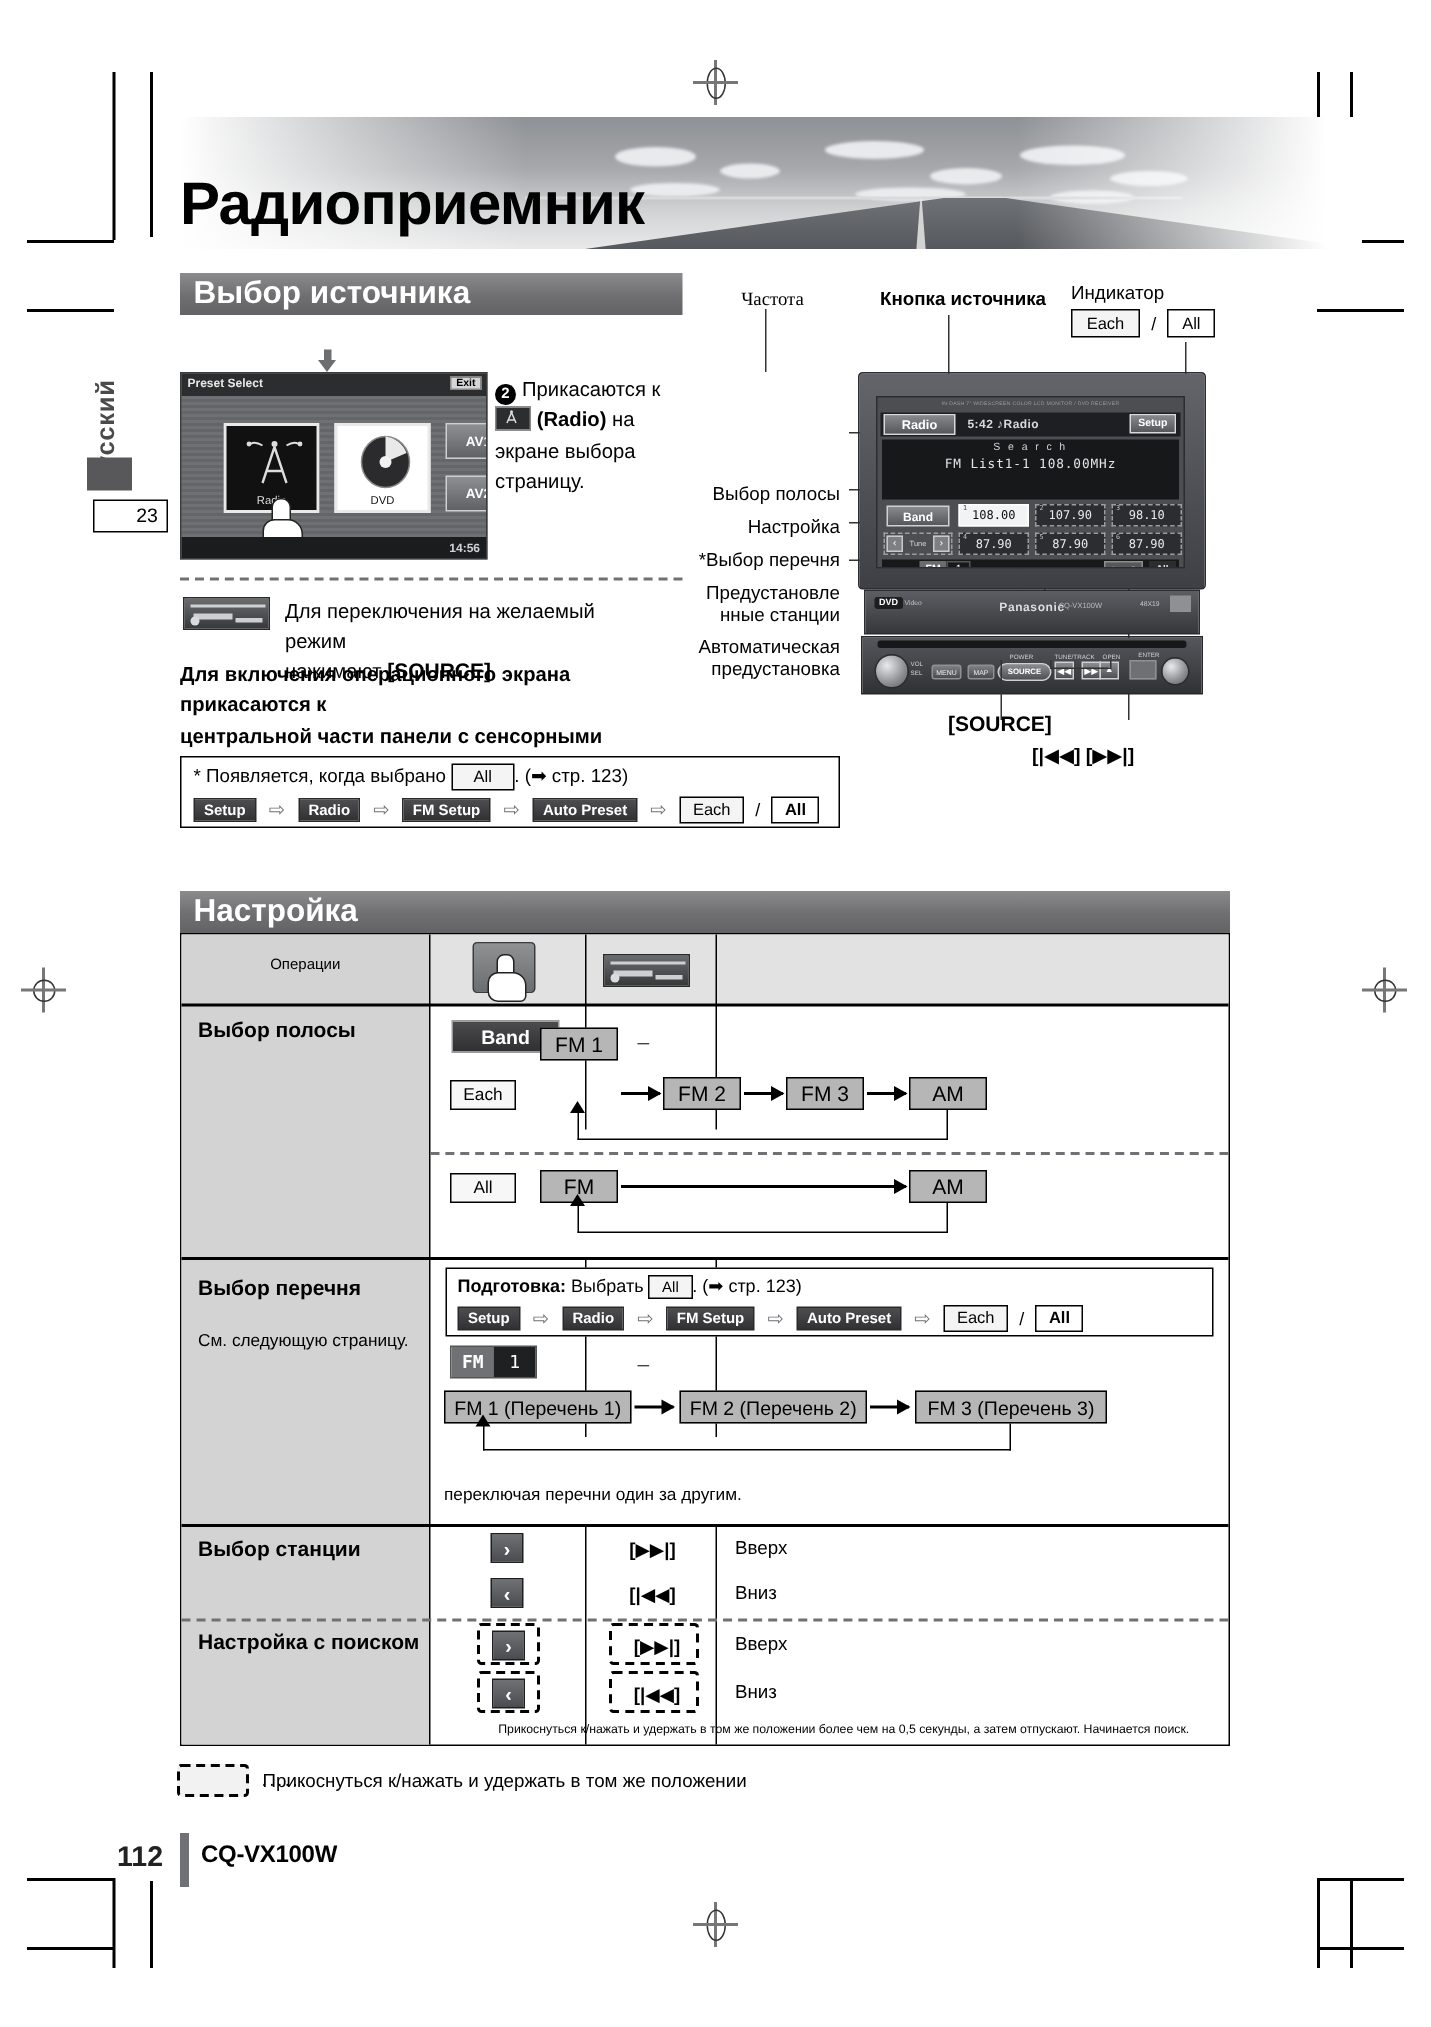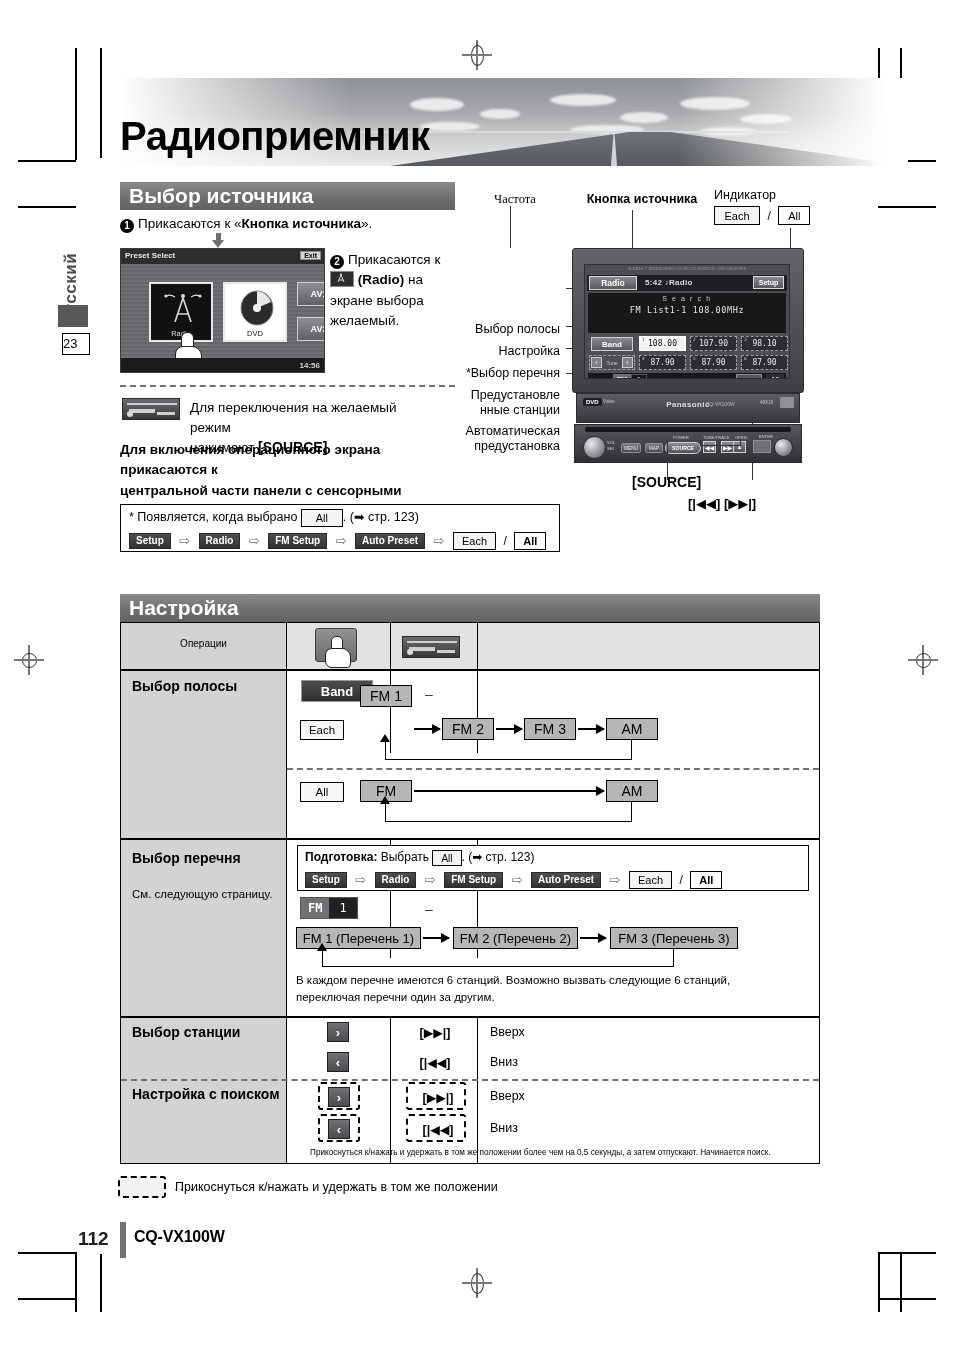--- a/index.html
+++ b/index.html
@@ -37,21 +37,21 @@
 
   h1.title{position:absolute;left:120px;top:116px;margin:0;font-size:40px;font-weight:bold;
     letter-spacing:-0.5px;line-height:1;}
 
   
   .vtab{position:absolute;left:58px;top:232px;width:26px;height:120px;}
   .vtab span{position:absolute;left:-47px;top:47px;width:120px;text-align:center;
     transform:rotate(-90deg);font-size:17px;font-weight:bold;color:#4a4a4a;letter-spacing:.5px;}
   .blackbar{position:absolute;left:58px;top:305px;width:30px;height:22px;background:#58585a;}
   .pagenum23{position:absolute;left:62px;top:333px;width:26px;height:20px;border:1.4px solid #000;
-    font-size:13px;line-height:20px;background:#fff;}
+    font-size:13px;text-align:center;line-height:20px;background:#fff;padding-left:22px;}
 
   
   .sechdr{position:absolute;background:linear-gradient(180deg,#8b8b8d 0%,#6f6f71 55%,#636365 100%);
     color:#fff;font-size:21px;font-weight:bold;display:flex;align-items:center;padding-left:9px;
     box-sizing:border-box;}
 
   .step{position:absolute;font-size:13.5px;}
   .circnum{display:inline-block;width:14px;height:14px;border-radius:50%;background:#000;color:#fff;
     font-size:10px;line-height:14px;text-align:center;font-weight:bold;margin-right:4px;
     vertical-align:-1px;}
@@ -214,21 +214,21 @@
 
   .prep{position:absolute;border:1.3px solid #000;background:#fff;box-sizing:border-box;}
   .smallnote{position:absolute;font-size:11.5px;line-height:1.5;}
 
   .navbtn{position:absolute;width:22px;height:20px;background:linear-gradient(180deg,#6f7175,#4a4c50);
     border:1px solid #1d1e20;box-sizing:border-box;color:#fff;font-size:13px;font-weight:bold;
     display:flex;align-items:center;justify-content:center;}
   .dashwrap{position:absolute;border:2px dashed #000;box-sizing:border-box;border-radius:3px;}
   .keylbl{position:absolute;font-size:12.5px;font-weight:bold;text-align:center;}
   .dirlbl{position:absolute;font-size:12.5px;}
-  .fineprint{position:absolute;font-size:8.2px;}
+  .fineprint{position:absolute;font-size:8.2px;text-align:center;}
 
   .legendbox{position:absolute;left:118px;top:1176px;width:48px;height:22px;border:2px dashed #000;
     background:#f2f2f2;box-sizing:border-box;border-radius:3px;}
   .legendtxt{position:absolute;left:175px;top:1180px;font-size:12.5px;}
   .legenddots{position:absolute;left:174px;top:1182px;font-size:12.5px;letter-spacing:1px;}
 
   .footnum{position:absolute;left:78px;top:1228px;font-size:19px;font-weight:bold;color:#222;}
   .footbar{position:absolute;left:120px;top:1222px;width:6px;height:36px;background:#6f7175;}
   .footmodel{position:absolute;left:134px;top:1228px;font-size:16px;font-weight:bold;letter-spacing:-.2px;}
   .srcKey{position:absolute;font-size:14px;font-weight:bold;}
@@ -294,23 +294,20 @@
   <div class="vtab">
     <span>Русский</span>
   </div>
   <div class="blackbar"></div>
   <div class="pagenum23">23</div>
 
   <div class="sechdr" style="left:120px;top:182px;width:335px;height:28px;">
     <span>Выбор источника</span>
   </div>
 
-  <div class="step" style="left:120px;top:216px;width:330px;">
-    <span class="circnum">1</span><span>Прикасаются к «</span><span class="b">Кнопка источника</span><span>».</span>
-  </div>
 
   <div class="arrowdn">
       <b></b>
       <i></i>
     </div>
 
   <div class="lcd">
     <div class="bar">
       <span class="t">Preset Select</span>
       <span class="exit">Exit</span>
@@ -353,21 +350,21 @@
     <span class="circnum">2</span><span>Прикасаются к</span><br>
     <span style="display:inline-block;width:22px;height:14px;background:#2c2d2f;border:1px solid #888;vertical-align:-3px;position:relative;">
       <svg width="20" height="12" viewBox="0 0 20 12" style="position:absolute;left:0;top:0;">
           <path d="M10 3 L7 10 M10 3 L13 10 M8 8 H12" stroke="#ddd" stroke-width="1" fill="none"></path>
           <circle cx="10" cy="2.5" r="1" fill="#ddd"></circle>
         </svg>
     </span>
     <span class="b">(Radio)</span>
     <span>на</span><br>
     <span>экране выбора</span><br>
-    <span>желаемый.</span>
+    <span>страницу.</span>
   </div>
 
   <div class="dashsep" style="left:120px;top:385px;width:335px;"></div>
 
   <div class="devicon" style="left:122px;top:398px;width:58px;height:22px;">
     <div class="sl" style="left:4px;top:4px;width:50px;height:2px;"></div>
     <div class="sl" style="left:6px;top:10px;width:26px;height:4px;"></div>
     <div class="kn" style="left:4px;top:12px;width:6px;height:6px;"></div>
     <div class="sl" style="left:34px;top:13px;width:18px;height:3px;"></div>
   </div>
@@ -645,21 +642,21 @@
     <span>FM 2 (Перечень 2)</span>
   </div>
   <div class="arrowR" style="left:580px;top:937px;width:26px;"></div>
   <div class="boxGrey" style="left:610px;top:927px;width:128px;height:22px;font-size:13px;">
     <span>FM 3 (Перечень 3)</span>
   </div>
   <div class="loop" style="left:322px;top:949px;width:352px;height:18px;border-right:1.8px solid #000;"></div>
   <div class="loopArrow" style="left:317px;top:943px;"></div>
 
   <div class="smallnote" style="left:296px;top:972px;width:520px;">
-    <span>В каждом перечне имеются 6 станций. Возможно вызвать следующие 6 станций,</span><br>
+    <br>
     <span>переключая перечни один за другим.</span>
   </div>
 
   <div class="rowline" style="left:121px;top:1016px;width:698px;height:1.6px;"></div>
 
   <div class="rowlbl" style="left:132px;top:1024px;">Выбор станции</div>
   <div class="navbtn" style="left:327px;top:1022px;">
     <span>›</span>
   </div>
   <div class="keylbl" style="left:404px;top:1025px;width:62px;">[▶▶|]</div>

